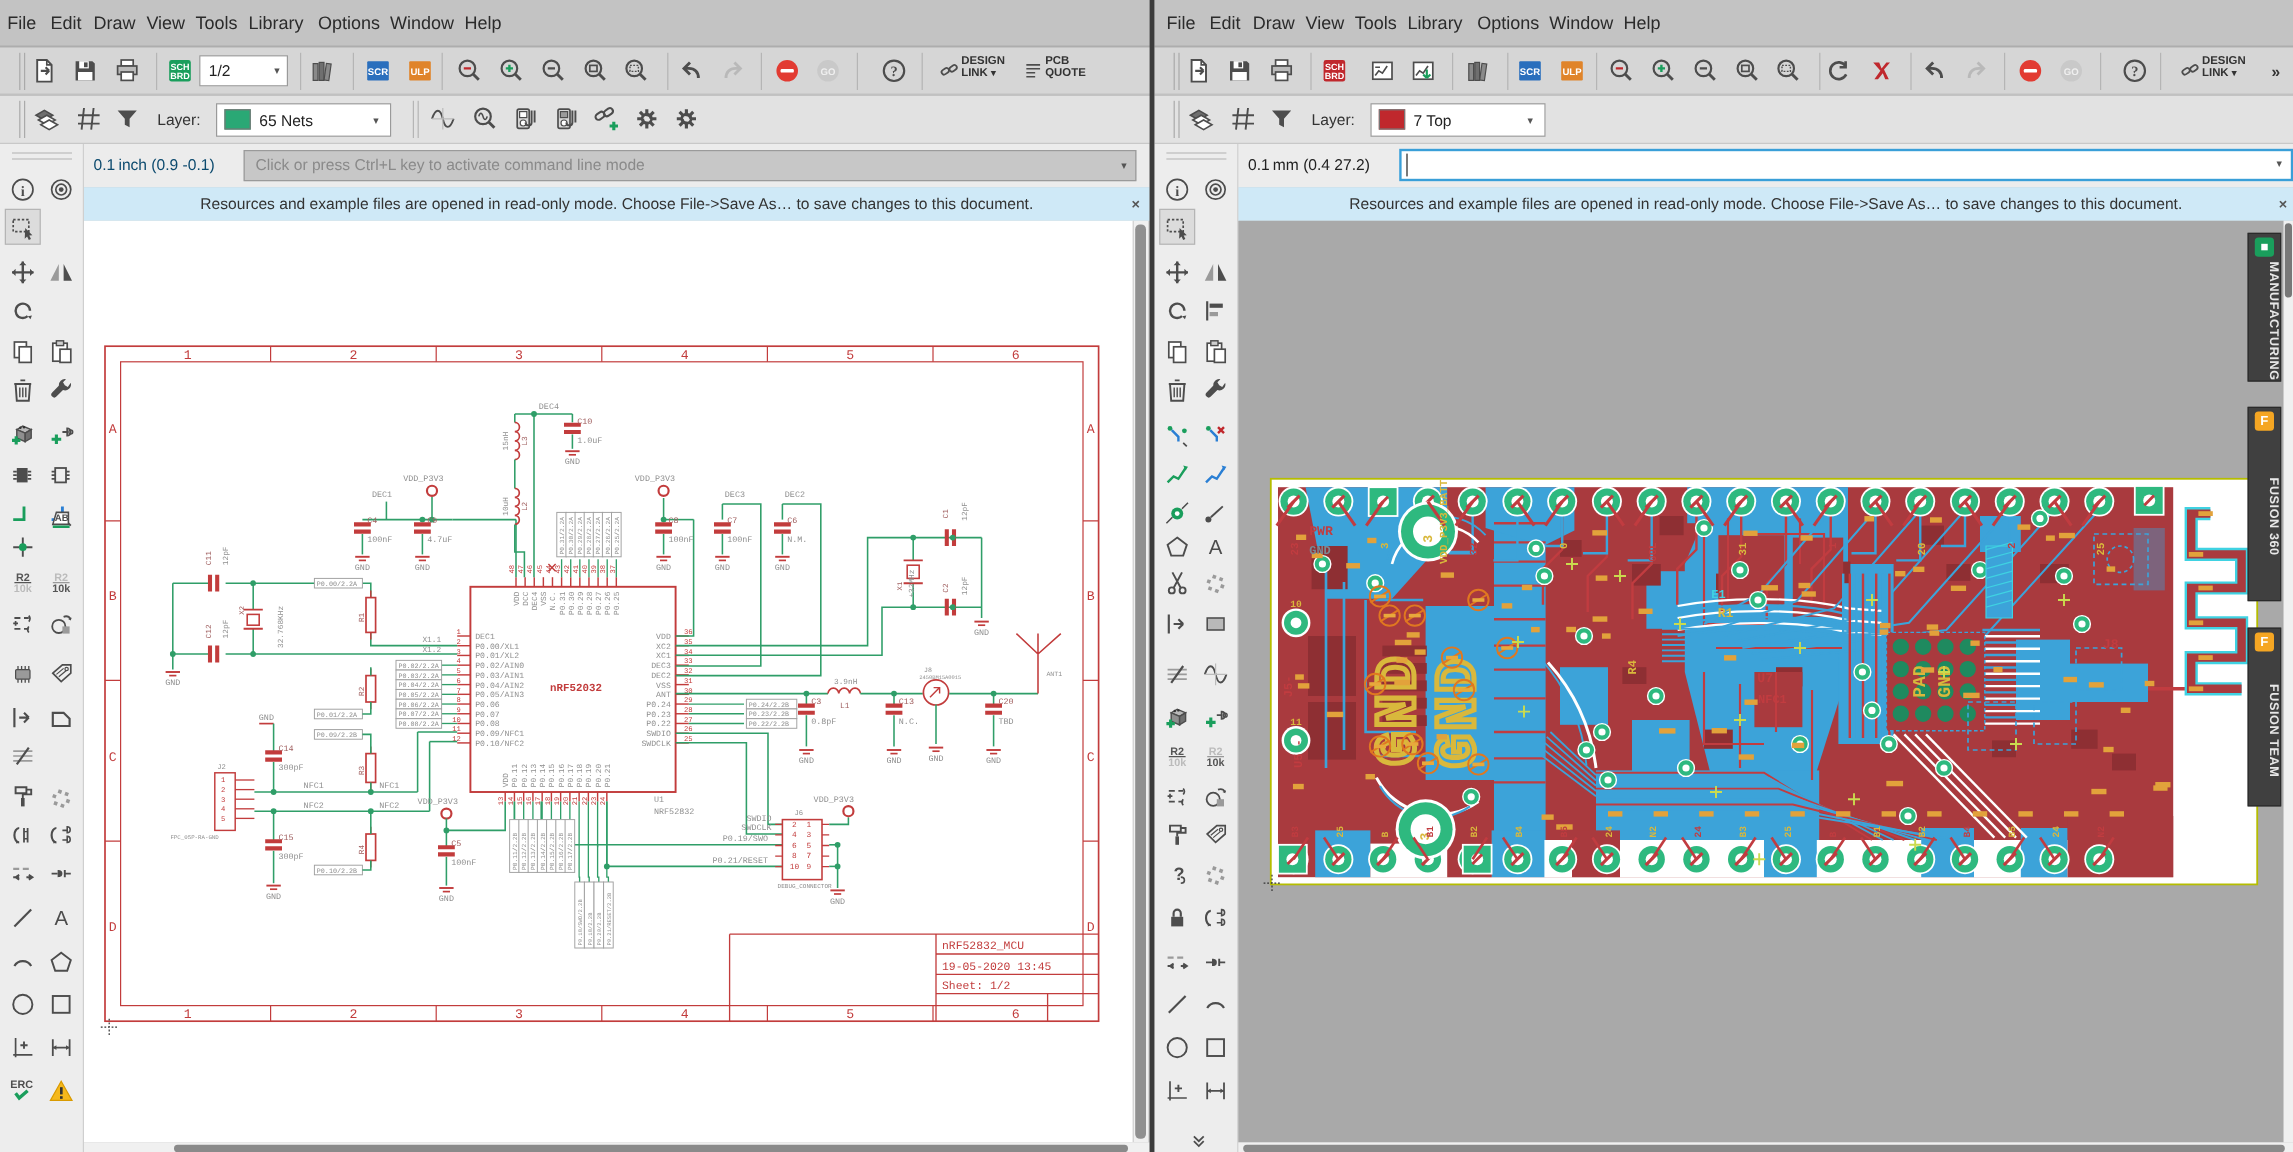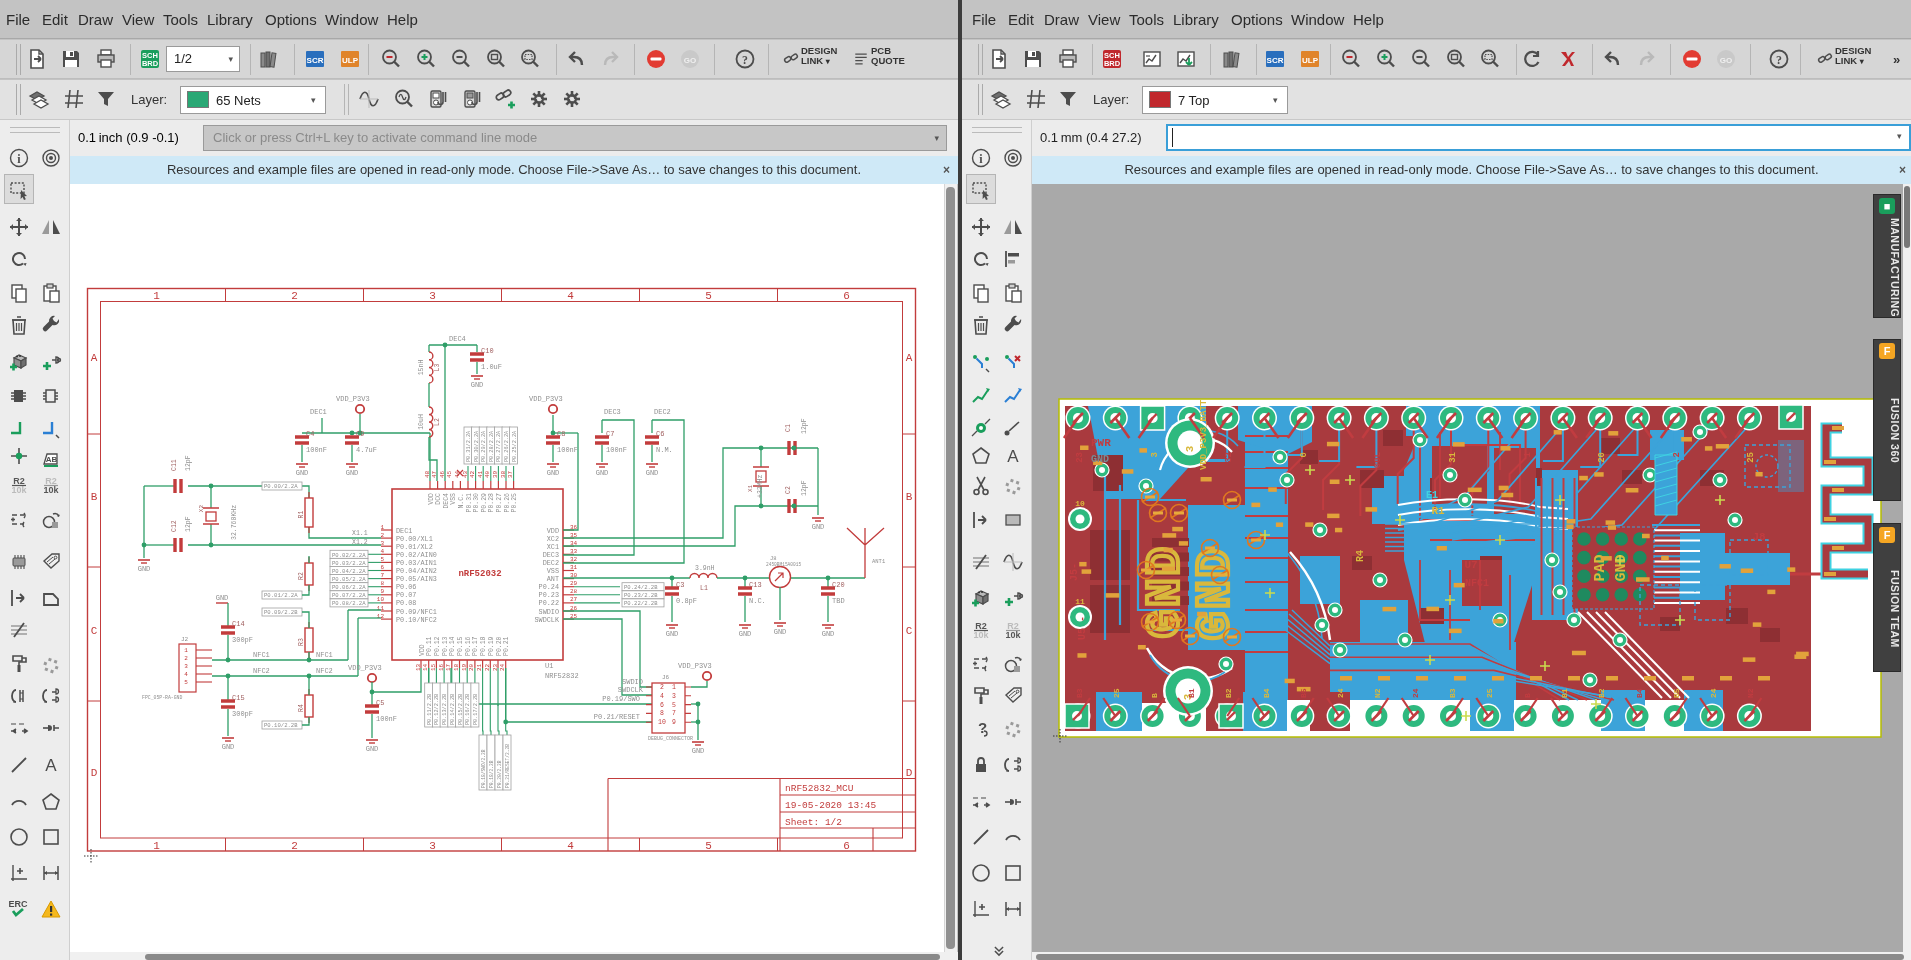--- a/index.html
+++ b/index.html
@@ -441,21 +441,21 @@
       <path d="M3 16h9V5" fill="none" stroke="#1a9e5c" stroke-width="2.4"></path>
     </svg></div>
 <div class="abs" style="left:40px;top:417px;width:22px;height:22px"><svg width="22" height="22" viewBox="0 0 22 22">
       <path d="M3 16h9V5" fill="none" stroke="#2a7fd4" stroke-width="2.4"></path>
       <path d="M16 18l3 3" stroke="#4d4d4d" stroke-width="1.5"></path>
     </svg></div>
 <div class="abs" style="left:8px;top:445px;width:22px;height:22px"><svg width="22" height="22" viewBox="0 0 22 22">
       <path d="M11 3v16M3 11h16" stroke="#4d4d4d" stroke-width="1.6"></path>
       <circle cx="11" cy="11" r="3.2" fill="#1a9e5c"></circle>
     </svg></div>
-<div class="abs" style="left:40px;top:448px;width:22px;height:22px"><svg width="22" height="22" viewBox="0 0 22 22">
+<div class="abs" style="left:40px;top:421px;width:22px;height:22px"><svg width="22" height="22" viewBox="0 0 22 22">
       <path d="M4 16l3-10h10v10z" fill="#fff" stroke="#4d4d4d" stroke-width="1.3"></path>
       <text x="11.5" y="13.5" font-size="8" font-weight="bold" fill="#4d4d4d" text-anchor="middle" font-family="Liberation Sans">AB</text>
       <path d="M4 18h14" stroke="#1a9e5c" stroke-width="2"></path>
     </svg></div>
 <div class="abs" style="left:8px;top:474px;width:22px;height:22px"><svg width="22" height="22" viewBox="0 0 22 22">
       <text x="11" y="10" font-size="9" font-weight="bold" fill="#555" text-anchor="middle" font-family="Liberation Sans">R2</text>
       <text x="11" y="19" font-size="9" font-weight="bold" fill="#bbb" text-anchor="middle" font-family="Liberation Sans">10k</text>
       <path d="M4 11.5h14" stroke="#555" stroke-width="1.2"></path>
     </svg></div>
 <div class="abs" style="left:40px;top:474px;width:22px;height:22px"><svg width="22" height="22" viewBox="0 0 22 22">
@@ -779,21 +779,21 @@
       <path d="M9 9h6m-3-3v6" stroke="#4d4d4d" stroke-width="1.6"></path>
     </svg></div>
 <div class="abs" style="left:1002px;top:898px;width:22px;height:22px"><svg width="22" height="22" viewBox="0 0 22 22">
       <path d="M4 4v14M18 4v14M4 11h14" stroke="#4d4d4d" stroke-width="1.5"></path>
       <path d="M4 11l3-2v4zM18 11l-3-2v4z" fill="#4d4d4d"></path>
     </svg></div>
 <div class="abs" style="left:990px;top:942px;width:22px;height:22px"><svg width="18" height="18" viewBox="0 0 22 22">
       <path d="M6 8l5 5 5-5M6 3l5 5 5-5" fill="none" stroke="#4d4d4d" stroke-width="1.8" transform="translate(0 3)"></path>
     </svg></div>
 <div class="abs" style="left:70px;top:120px;width:888px;height:36px;background:#ececec"></div>
-<div class="abs" style="left:78px;top:130px;font-size:13px;color:#000000">0.1 inch (0.9 -0.1)</div>
+<div class="abs" style="left:78px;top:130px;font-size:13px;color:#0c4a6e">0.1 inch (0.9 -0.1)</div>
 <div class="abs" style="left:203px;top:125px;width:744px;height:26px;background:#c7c7c7;border:1px solid #9a9a9a;font-size:13px;color:#8a8a8a;line-height:24px;padding-left:9px">Click or press Ctrl+L key to activate command line mode<span style="position:absolute;right:7px;top:0;color:#555;font-size:9px">▾</span></div>
 <div class="abs" style="left:70px;top:156px;width:888px;height:28px;background:#cfe9f7;font-size:13px;color:#333;text-align:center;line-height:28px">Resources and example files are opened in read-only mode. Choose File-&gt;Save As… to save changes to this document.<span style="position:absolute;right:8px;top:0;color:#555;font-weight:bold;font-size:12px">×</span></div>
 <div class="abs" style="left:1032px;top:120px;width:879px;height:36px;background:#ececec"></div>
 <div class="abs" style="left:1040px;top:130px;font-size:13px;color:#222">0.1 mm (0.4 27.2)</div>
 <div class="abs" style="left:1166px;top:124px;width:745px;height:27px;background:#fff;border:2px solid #3a9fd8"></div>
 <div class="abs" style="left:1172px;top:128px;width:1px;height:19px;background:#222"></div>
 <div class="abs" style="left:1897px;top:131px;color:#555;font-size:9px">▾</div>
 <div class="abs" style="left:1032px;top:156px;width:879px;height:28px;background:#cfe9f7;font-size:13px;color:#333;text-align:center;line-height:28px">Resources and example files are opened in read-only mode. Choose File-&gt;Save As… to save changes to this document.<span style="position:absolute;right:5px;top:0;color:#555;font-weight:bold;font-size:12px">×</span></div>
 <div class="abs" id="schcanvas" style="left:70px;top:184px;width:874px;height:768px;background:#fff"></div>
 <div class="abs" id="pcbcanvas" style="left:1032px;top:184px;width:871px;height:768px;background:#a9a9a9"></div>

